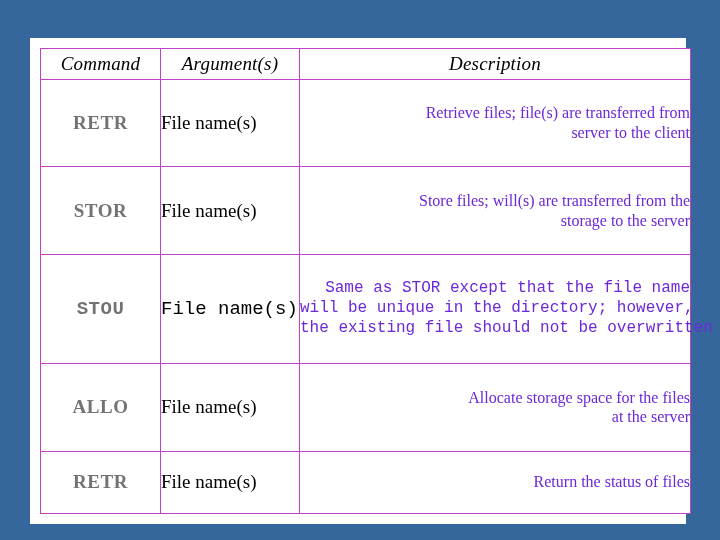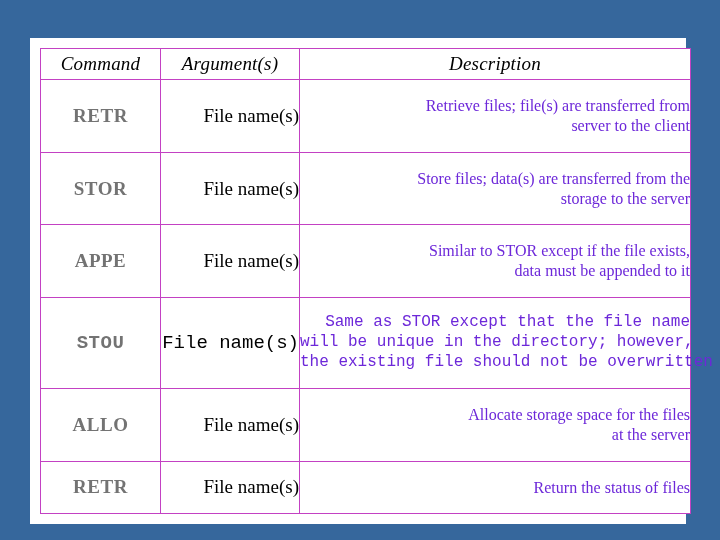--- a/index.html
+++ b/index.html
@@ -70,21 +70,21 @@
 
   
   td.cell-command {
     text-align: center;
     font-weight: bold;
     font-size: 19px;
     color: #737373;
     letter-spacing: 0.5px;
   }
   td.cell-arguments {
-    text-align: right;
+    text-align: left;
     font-size: 19px;
     color: #000000;
   }
   td.cell-description {
     text-align: right;
     font-size: 16px;
     color: #6d28d9;
     padding: 4px 6px 4px 10px;
     line-height: 1.24;
   }
@@ -123,30 +123,22 @@
             <td class="cell-arguments">File name(s)</td>
             <td class="cell-description">
               <span class="desc-line">Retrieve files; file(s) are transferred from</span>
               <span class="desc-line">server to the client</span>
             </td>
           </tr>
           <tr class="row-h2">
             <td class="cell-command">STOR</td>
             <td class="cell-arguments">File name(s)</td>
             <td class="cell-description">
-              <span class="desc-line">Store files; data(s) are transferred from the</span>
+              <span class="desc-line">Store files; will(s) are transferred from the</span>
               <span class="desc-line">storage to the server</span>
-            </td>
-          </tr>
-          <tr class="row-h2">
-            <td class="cell-command">APPE</td>
-            <td class="cell-arguments">File name(s)</td>
-            <td class="cell-description">
-              <span class="desc-line">Similar to STOR except if the file exists,</span>
-              <span class="desc-line">data must be appended to it</span>
             </td>
           </tr>
           <tr class="row-h3">
             <td class="cell-command">STOU</td>
             <td class="cell-arguments">File name(s)</td>
             <td class="cell-description">
               <span class="desc-line">Same as STOR except that the file name</span>
               <span class="desc-line">will be unique in the directory; however,</span>
               <span class="desc-line">the existing file should not be overwritten</span>
             </td>

